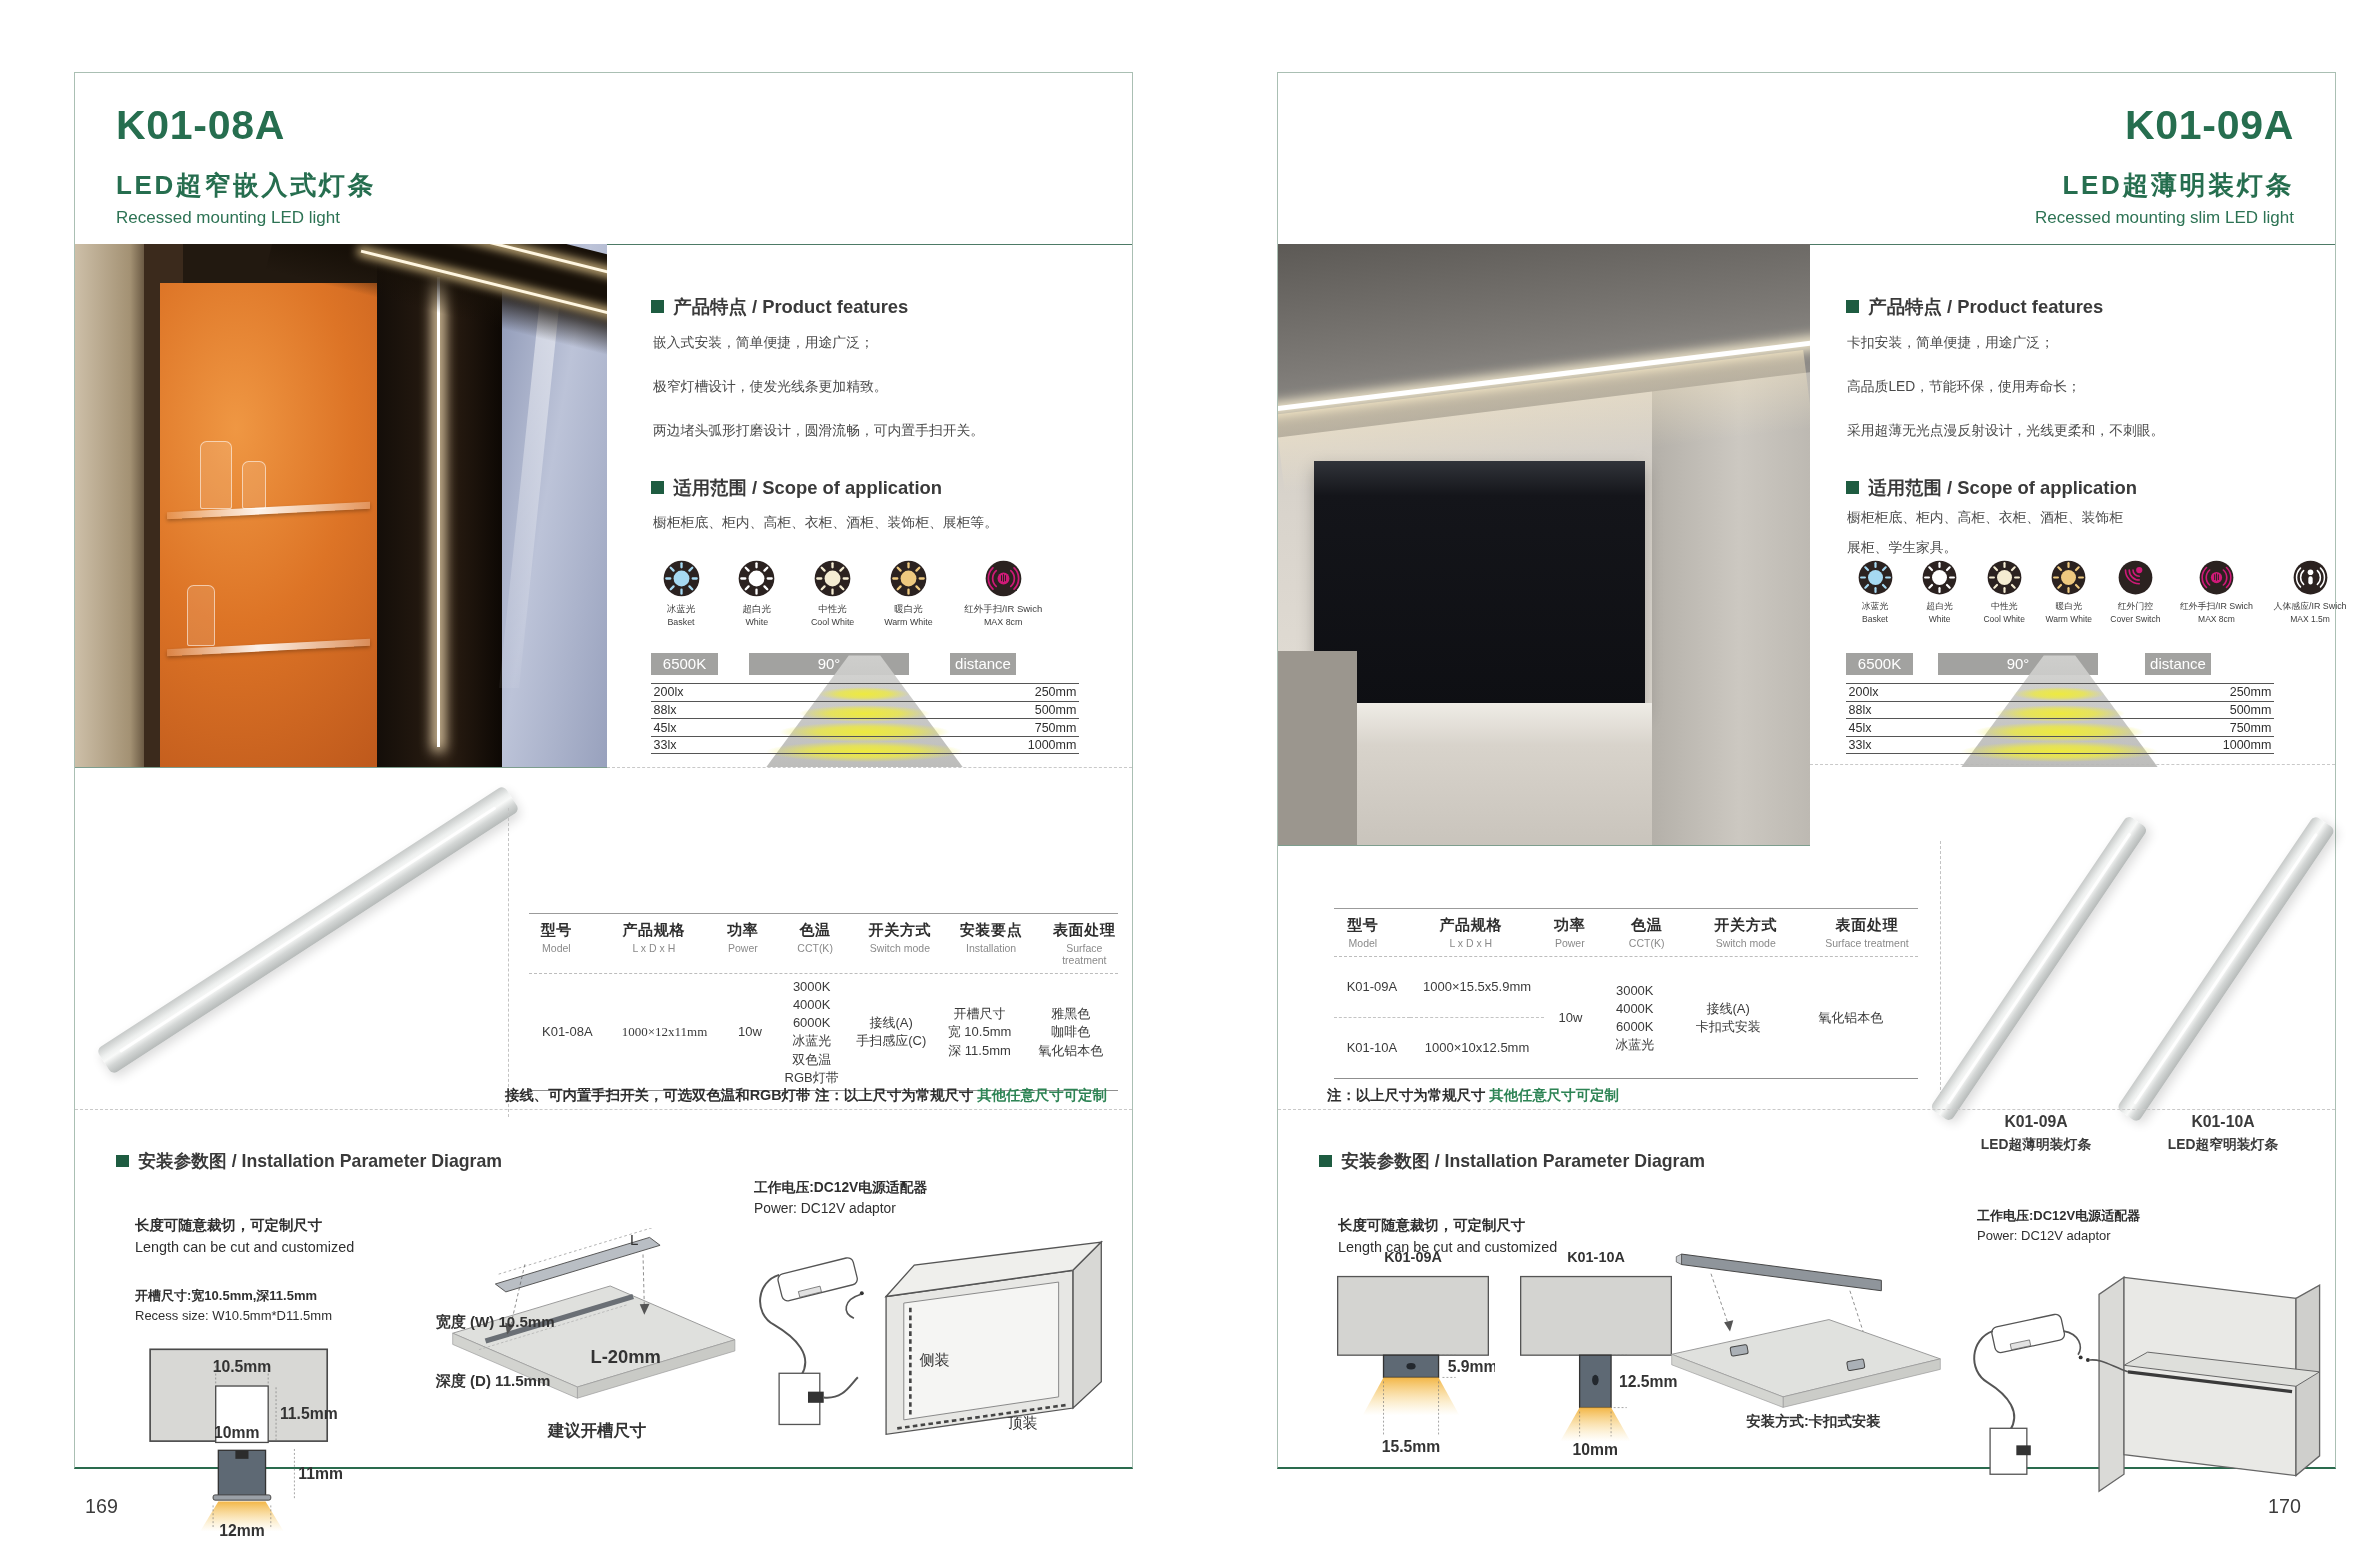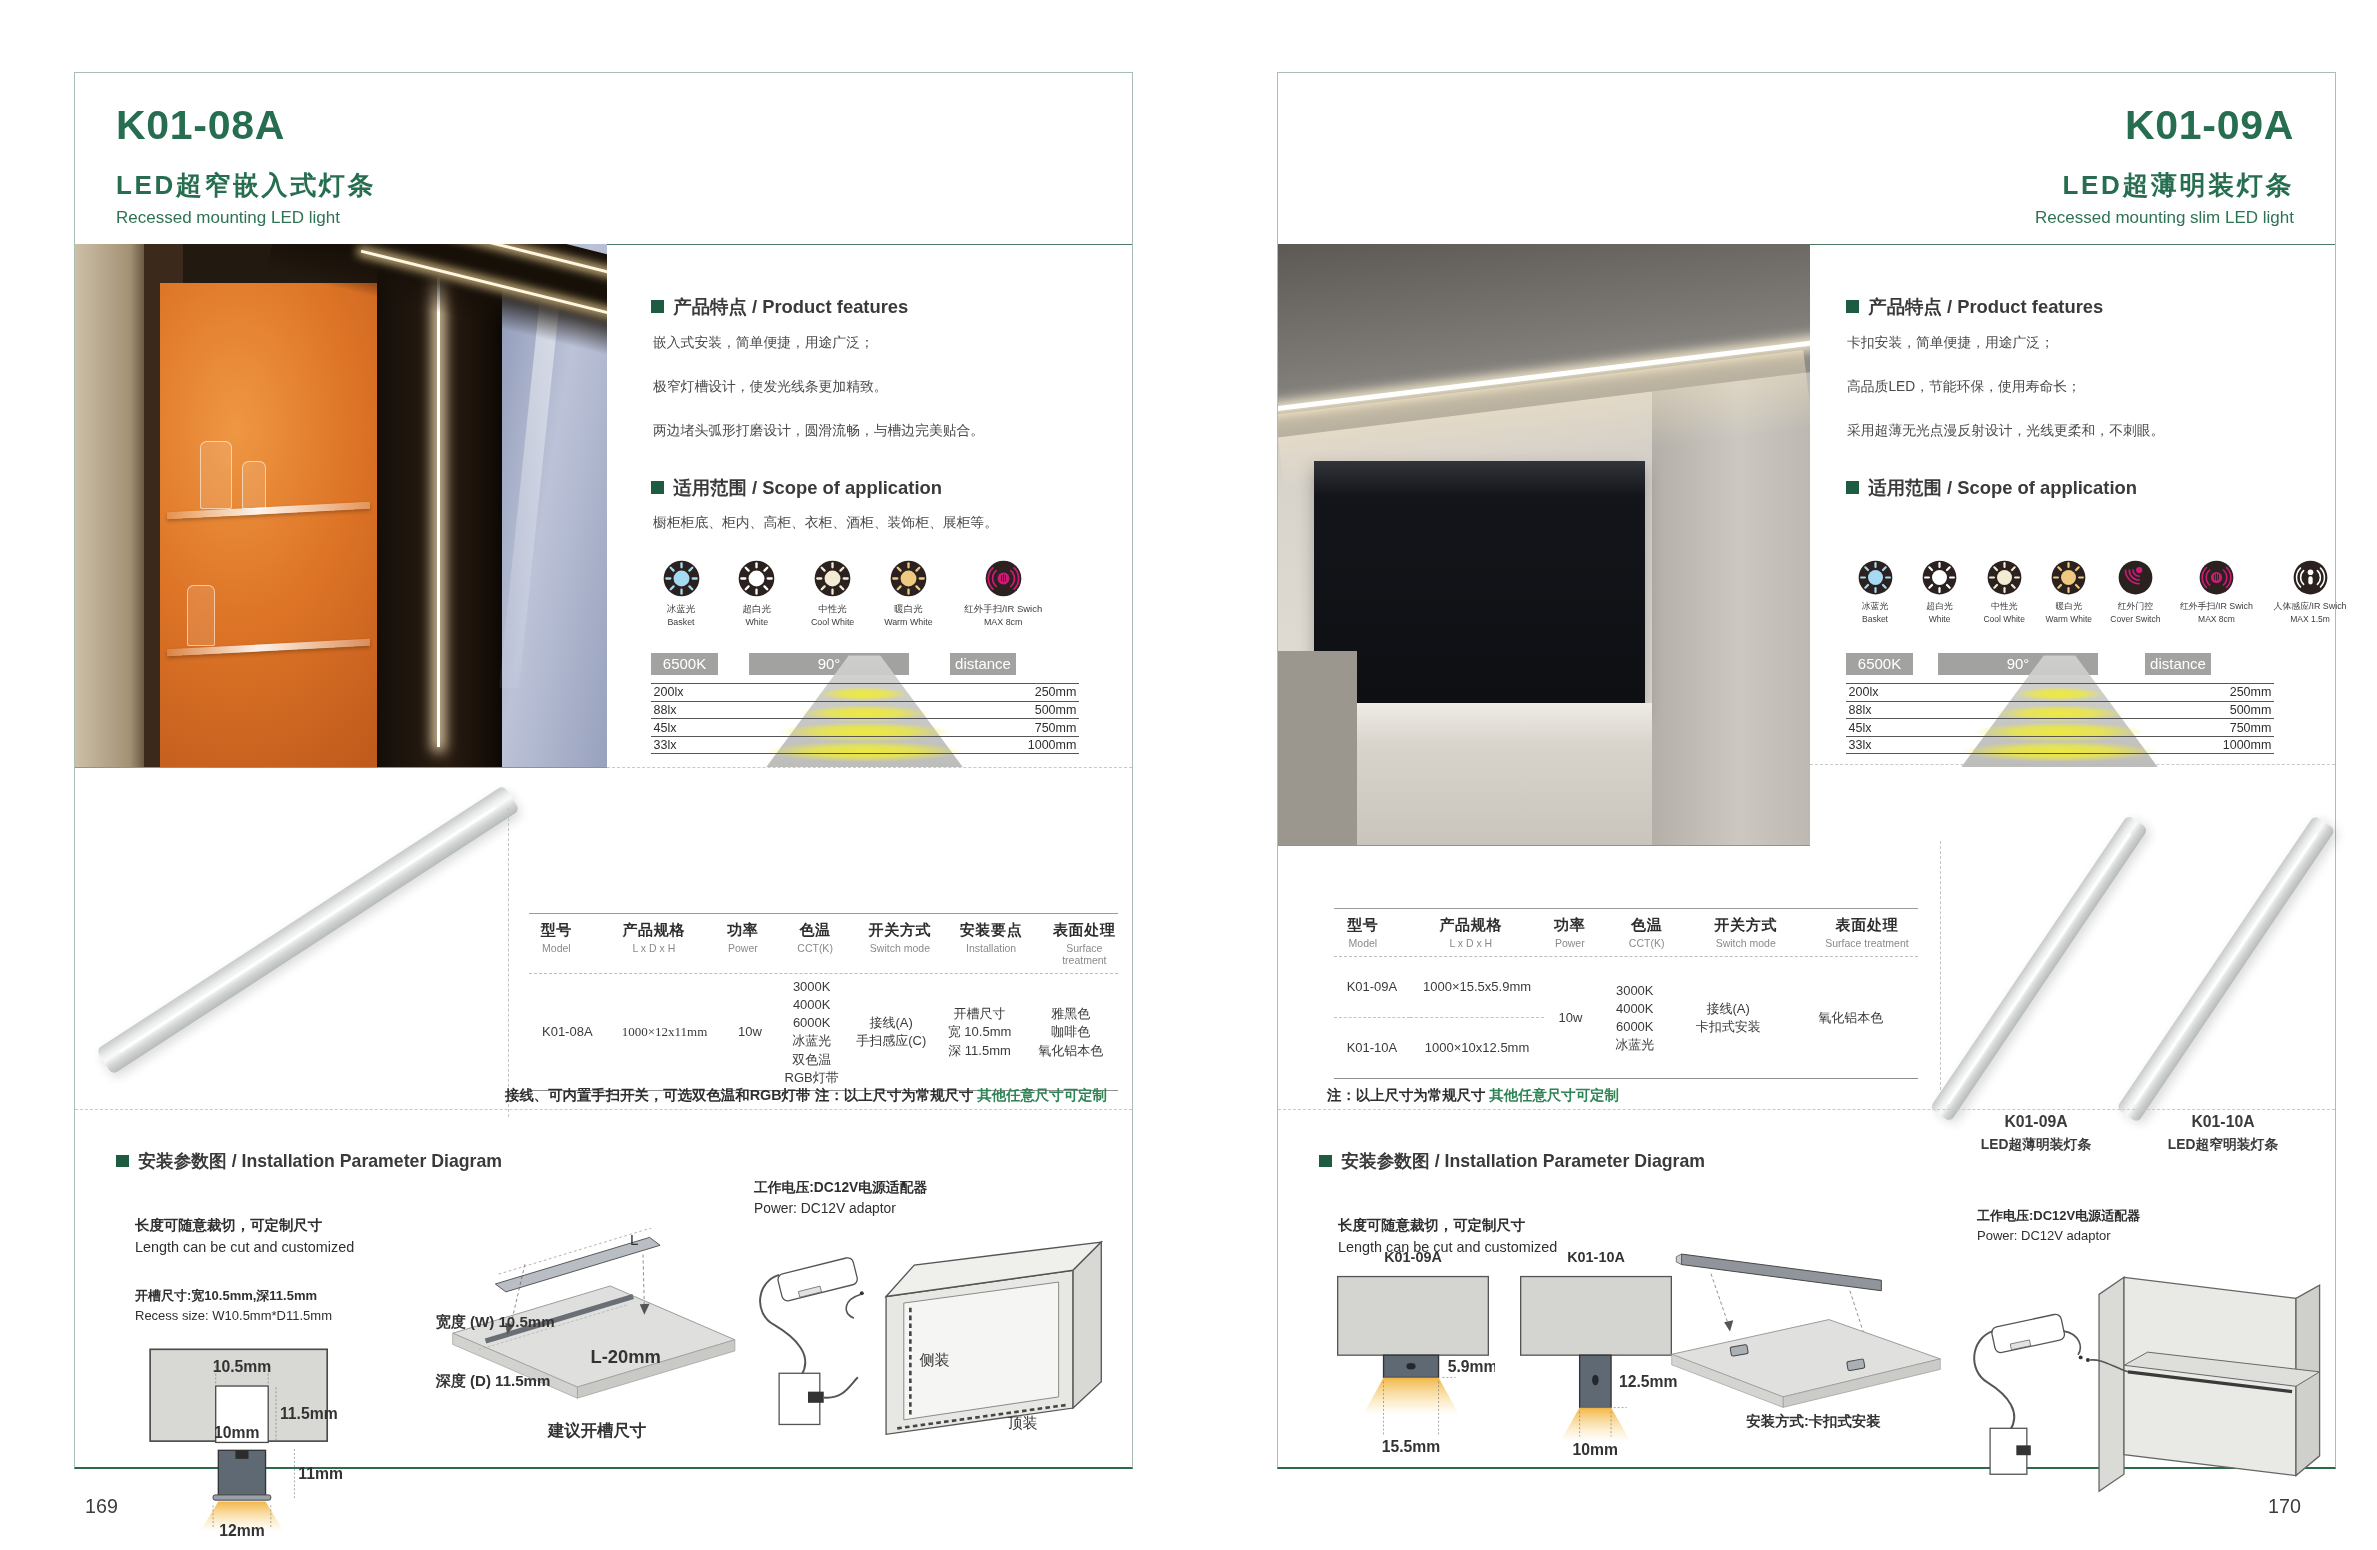--- a/index.html
+++ b/index.html
@@ -177,21 +177,21 @@
     <div class="cled" style="left:341px;top:13px;"></div>
   </div>
 
   <div class="sechead" style="left:576px;top:221px;">
     <span class="sq"></span>
     <span>产品特点 / Product features</span>
   </div>
   <div class="flines" style="left:578px;top:261px;">
     <div>嵌入式安装，简单便捷，用途广泛；</div>
     <div>极窄灯槽设计，使发光线条更加精致。</div>
-    <div>两边堵头弧形打磨设计，圆滑流畅，与槽边完美贴合。</div>
+    <div>两边堵头弧形打磨设计，圆滑流畅，可内置手扫开关。</div>
   </div>
 
   <div class="sechead" style="left:576px;top:402px;">
     <span class="sq"></span>
     <span>适用范围 / Scope of application</span>
   </div>
   <div class="slines" style="left:578px;top:441px;">
     <div>橱柜柜底、柜内、高柜、衣柜、酒柜、装饰柜、展柜等。</div>
   </div>
 
@@ -510,20 +510,24 @@
   <div class="flines" style="left:569px;top:261px;">
     <div>卡扣安装，简单便捷，用途广泛；</div>
     <div>高品质LED，节能环保，使用寿命长；</div>
     <div>采用超薄无光点漫反射设计，光线更柔和，不刺眼。</div>
   </div>
 
   <div class="sechead" style="left:568px;top:402px;">
     <span class="sq"></span>
     <span>适用范围 / Scope of application</span>
   </div>
+  <div class="slines" style="left:569px;top:436px;">
+    <div>橱柜柜底、柜内、高柜、衣柜、酒柜、装饰柜</div>
+    <div>展柜、学生家具。</div>
+  </div>
 
   <div class="icons" style="left:566px;top:487px;gap:2.6px;">
     <div class="icon-item" style="width:62px;">
       <svg class="ico c-blue" width="35" height="35" viewBox="0 0 56 56">
         <circle cx="28" cy="28" r="27" fill="#2b2220"></circle>
           <circle class="core" cx="28" cy="28" r="12"></circle>
         <g class="rays" stroke-width="3.5" stroke-linecap="round">
           <line x1="45" y1="28" x2="51" y2="28"></line>
             <line x1="40" y1="40" x2="44.3" y2="44.3"></line>
           <line x1="28" y1="45" x2="28" y2="51"></line>

